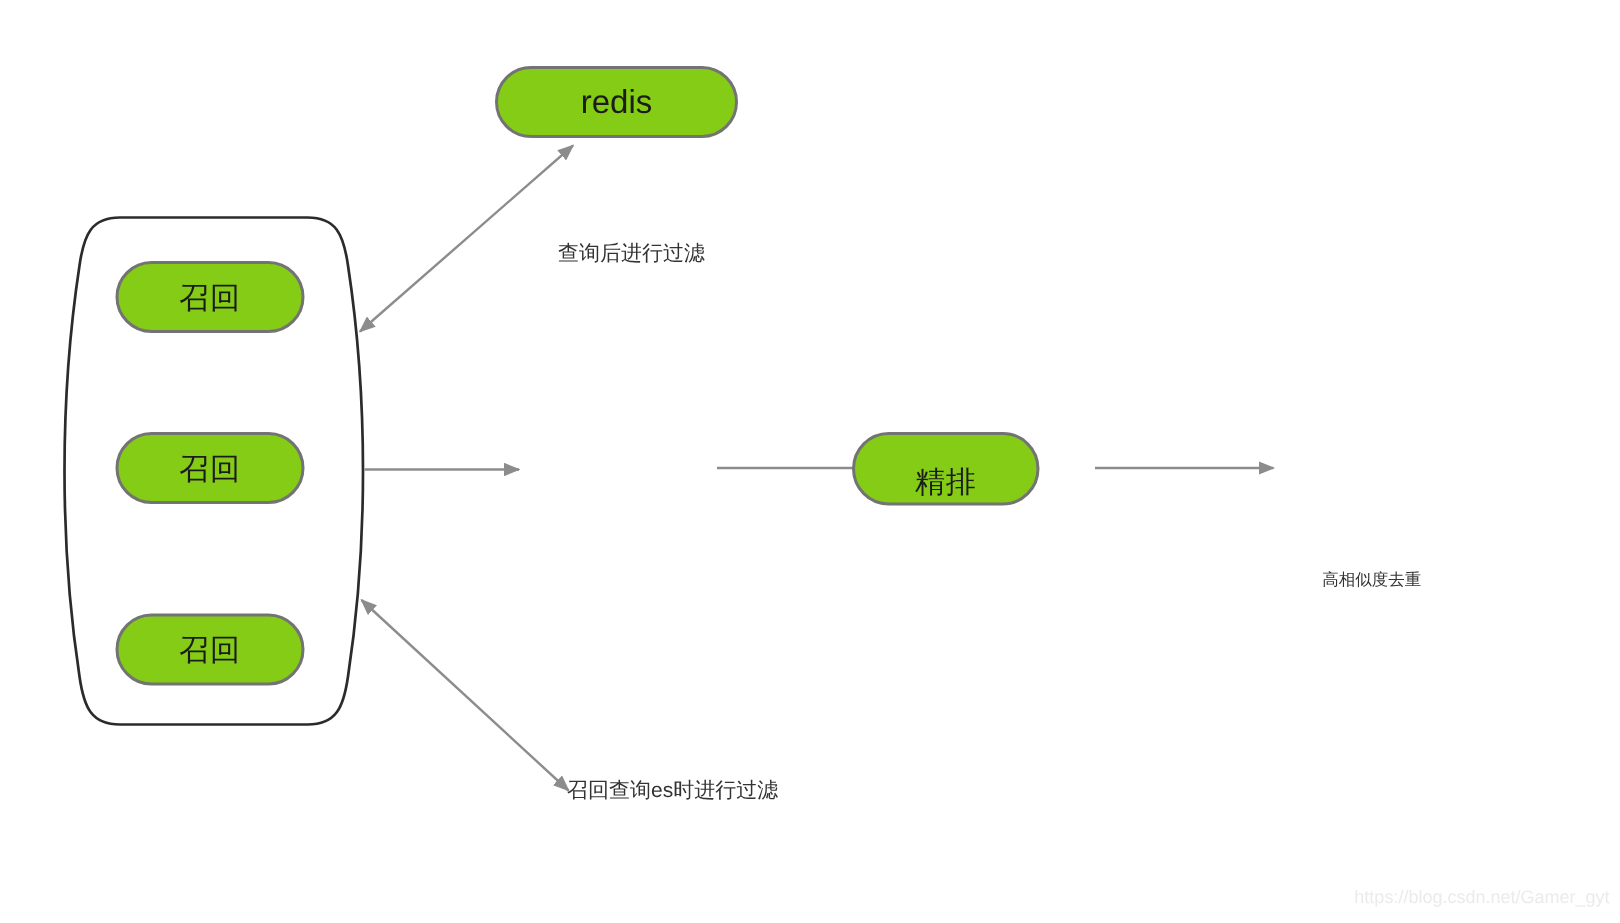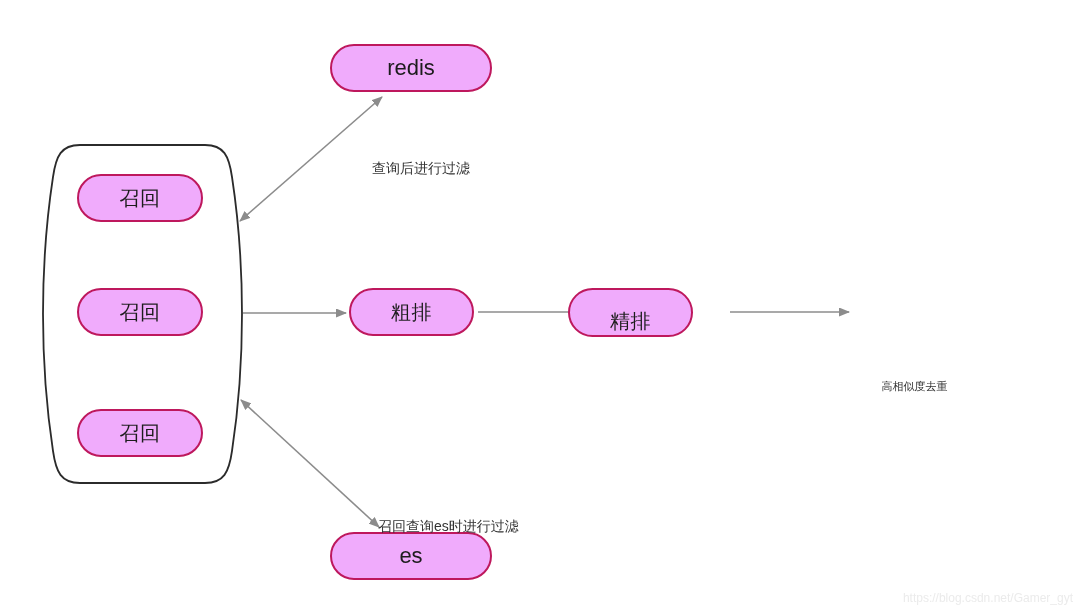--- a/index.html
+++ b/index.html
@@ -18,23 +18,23 @@
   .svg-layer {
     position: absolute;
     left: 0;
     top: 0;
     width: 1080px;
     height: 615px;
   }
   .node {
     position: absolute;
     box-sizing: border-box;
-    border: 2px solid #be185d;
+    border: 2px solid #737373;
     border-radius: 25px;
-    background: #f0abfc;
+    background: #84cc16;
     display: flex;
     align-items: center;
     justify-content: center;
     font-size: 20px;
     color: #1c1c1c;
     letter-spacing: 0.5px;
   }
   .node.latin { font-size: 22px; letter-spacing: 0; }
   .annotation {
     position: absolute;
@@ -93,32 +93,26 @@
     <span>召回</span>
   </div>
   <div class="node" style="left:77px; top:409px; width:126px; height:48px;">
     <span>召回</span>
   </div>
 
   <div class="node latin" style="left:330px; top:44px; width:162px; height:48px;">
     <span>redis</span>
   </div>
 
-  <div class="node" style="left:349px; top:288px; width:125px; height:48px;">
-    <span>粗排</span>
-  </div>
 
   <div class="node" style="left:568px; top:288px; width:125px; height:49px;align-items:flex-end;">
     <span>精排</span>
   </div>
 
 
-  <div class="node latin" style="left:330px; top:532px; width:162px; height:48px;">
-    <span>es</span>
-  </div>
 
   <div class="annotation" style="left:372px; top:130px;">查询后进行过滤</div>
 
   <div class="annotation" style="left:378px; top:488px;">召回查询es时进行过滤</div>
 
   <div class="annotation" style="left:852px; top:349px; width:125px; text-align:center; font-size:11px;">高相似度去重</div>
 
   <div class="watermark">https://blog.csdn.net/Gamer_gyt</div>
 
 </div>

